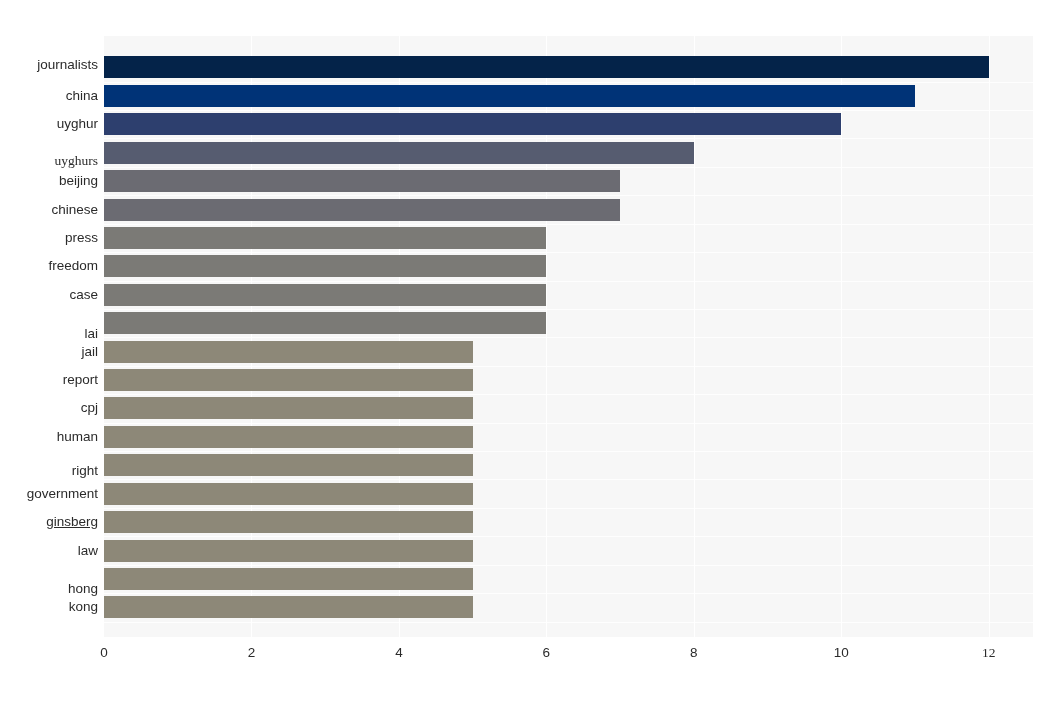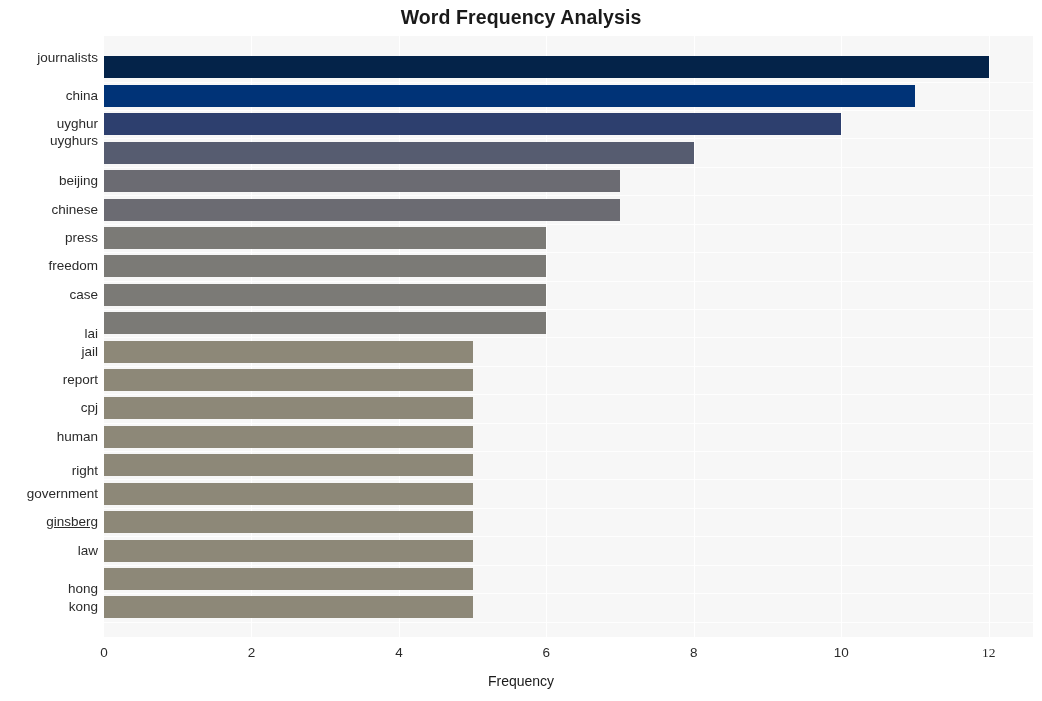--- a/index.html
+++ b/index.html
@@ -54,21 +54,20 @@
   #xaxis-title{
     position:absolute;left:0;top:673px;width:1042px;
     text-align:center;font-size:14px;color:#1a1a1a;
   }
 </style>
 </head>
 <body>
 
 <div id="figure">
 
-  <div id="chart-title">Word Frequency Analysis</div>
 
   <div id="plot-area">
     <div id="vgrid-layer">
         <div class="vgrid" style="left: 147.46px;"></div>
         <div class="vgrid" style="left: 294.921px;"></div>
         <div class="vgrid" style="left: 442.381px;"></div>
         <div class="vgrid" style="left: 589.841px;"></div>
         <div class="vgrid" style="left: 737.302px;"></div>
         <div class="vgrid" style="left: 884.762px;"></div>
       </div>
@@ -152,24 +151,24 @@
         <div class="bar-row" style="top: 531.949px; width: 929px;">
           <div class="bar" title="hong: 5" style="width: 368.651px; background: rgb(141, 136, 120);"></div>
         </div>
         <div class="bar-row" style="top: 560.365px; width: 929px;">
           <div class="bar" title="kong: 5" style="width: 368.651px; background: rgb(141, 136, 120);"></div>
         </div>
       </div>
   </div>
 
   <div id="ylabels">
-      <div class="ytick" style="top: 11px;">journalists</div>
+      <div class="ytick" style="top: 18px;">journalists</div>
       <div class="ytick" style="top: 48.8757px;">china</div>
       <div class="ytick" style="top: 77.2917px; margin-left: 37px;">uyghur</div>
-      <div class="ytick" style="top: 94px;">uyghurs</div>
+      <div class="ytick" style="top: 114px; font-family: Liberation Serif, serif;">uyghurs</div>
       <div class="ytick" style="top: 134.124px;">beijing</div>
       <div class="ytick" style="top: 162.54px;">chinese</div>
       <div class="ytick" style="top: 190.956px;">press</div>
       <div class="ytick" style="top: 219.372px;">freedom</div>
       <div class="ytick" style="top: 247.788px;">case</div>
       <div class="ytick" style="top: 273px; margin-top: 14px;">lai</div>
       <div class="ytick" style="top: 304.62px;">jail</div>
       <div class="ytick" style="top: 333.036px;">report</div>
       <div class="ytick" style="top: 361.452px;">cpj</div>
       <div class="ytick" style="top: 389.869px;">human</div>
@@ -182,15 +181,14 @@
     </div>
   <div id="xlabels">
       <div class="xtick" style="left: 104px;">0</div>
       <div class="xtick" style="left: 251.46px;">2</div>
       <div class="xtick" style="left: 398.921px;">4</div>
       <div class="xtick" style="left: 546.381px;">6</div>
       <div class="xtick" style="left: 693.841px;">8</div>
       <div class="xtick" style="left: 841.302px;">10</div>
       <div class="xtick" style="left: 988.762px; font-family: Liberation Serif, serif;">12</div>
     </div>
-  <div id="xaxis-title">Frequency</div>
 
 </div>
 
 </body></html>

